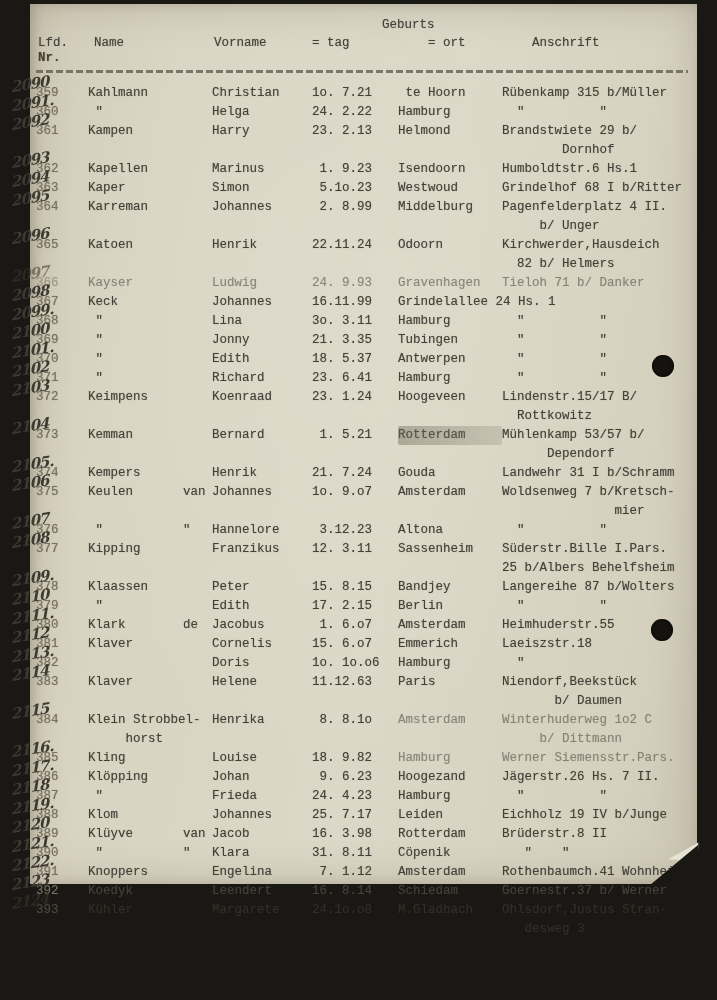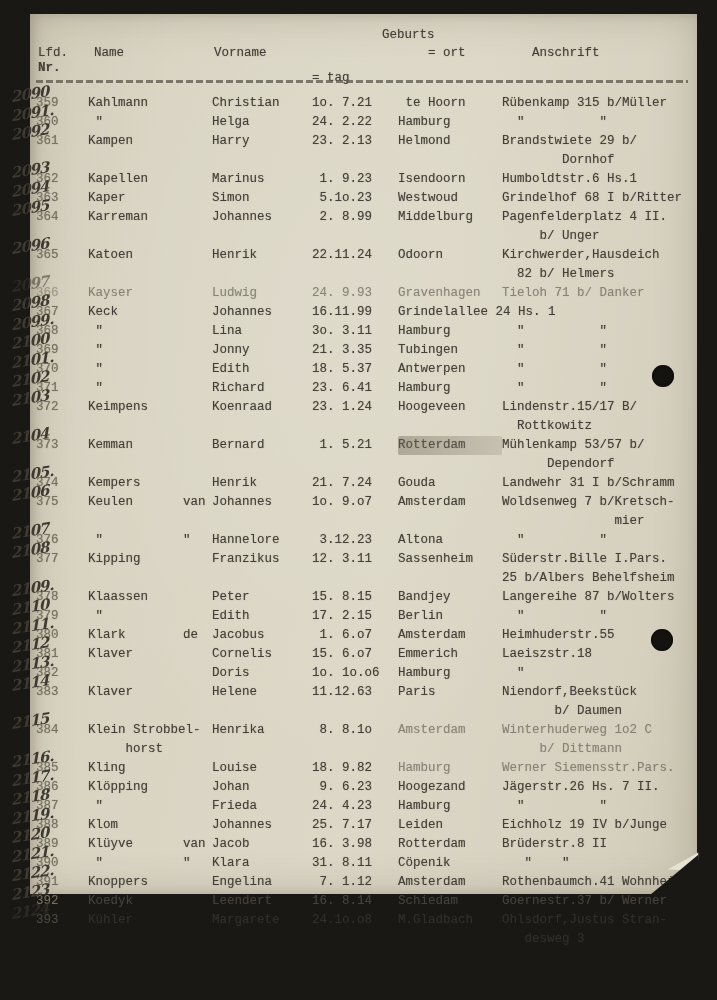--- a/index.html
+++ b/index.html
@@ -3,39 +3,39 @@
 <meta charset="utf-8">
 <style>
   html,body{margin:0;padding:0;}
   body{
     width:717px;height:1000px;overflow:hidden;
     background:#1a1815;
     font-family:"Liberation Mono","DejaVu Sans Mono",monospace;
   }
   .frame{position:relative;width:717px;height:1000px;background:#1a1815;}
   .page{
-    position:absolute;left:30px;top:14px;width:667px;height:880px;
+    position:absolute;left:30px;top:4px;width:667px;height:880px;
     background:
       radial-gradient(ellipse at 45% 35%, rgba(255,255,255,.10), rgba(0,0,0,0) 60%),
       linear-gradient(100deg,#d2cdba 0%, #d9d4c2 18%, #dcd7c6 55%, #d6d1bf 88%, #cdc8b5 100%);
     box-shadow:inset 0 0 40px rgba(90,80,60,.25), inset 4px 0 10px rgba(60,50,40,.18);
     color:#45413a;
     font-size:12.5px;
     line-height:19px;
   }
   .typewriter{text-shadow:0 0 1px rgba(70,64,52,.45);}
   .pre{white-space:pre;}
   
   .hdr span{position:absolute;white-space:pre;}
   .h-geburts{left:352px;top:12px;}
   .h-lfd{left:8px;top:30px;}
   .h-nr{left:8px;top:45px;font-weight:bold;}
   .h-name{left:64px;top:30px;font-family:Liberation Mono, monospace;}
   .h-vorname{left:184px;top:30px;}
-  .h-tag{left:282px;top:30px;margin-top:25px;}
+  .h-tag{left:282px;top:30px;}
   .h-ort{left:398px;top:30px;}
   .h-anschrift{left:502px;top:30px;text-align:right;}
   .sep{
     position:absolute;left:6px;top:66px;width:652px;height:3px;
     background:repeating-linear-gradient(90deg,#5b564a 0 7px,rgba(0,0,0,0) 7px 10px);
     opacity:.75;
   }
   
   .rows{position:absolute;left:0;top:80px;width:667px;padding-left:6px;box-sizing:border-box;}
   .row{

